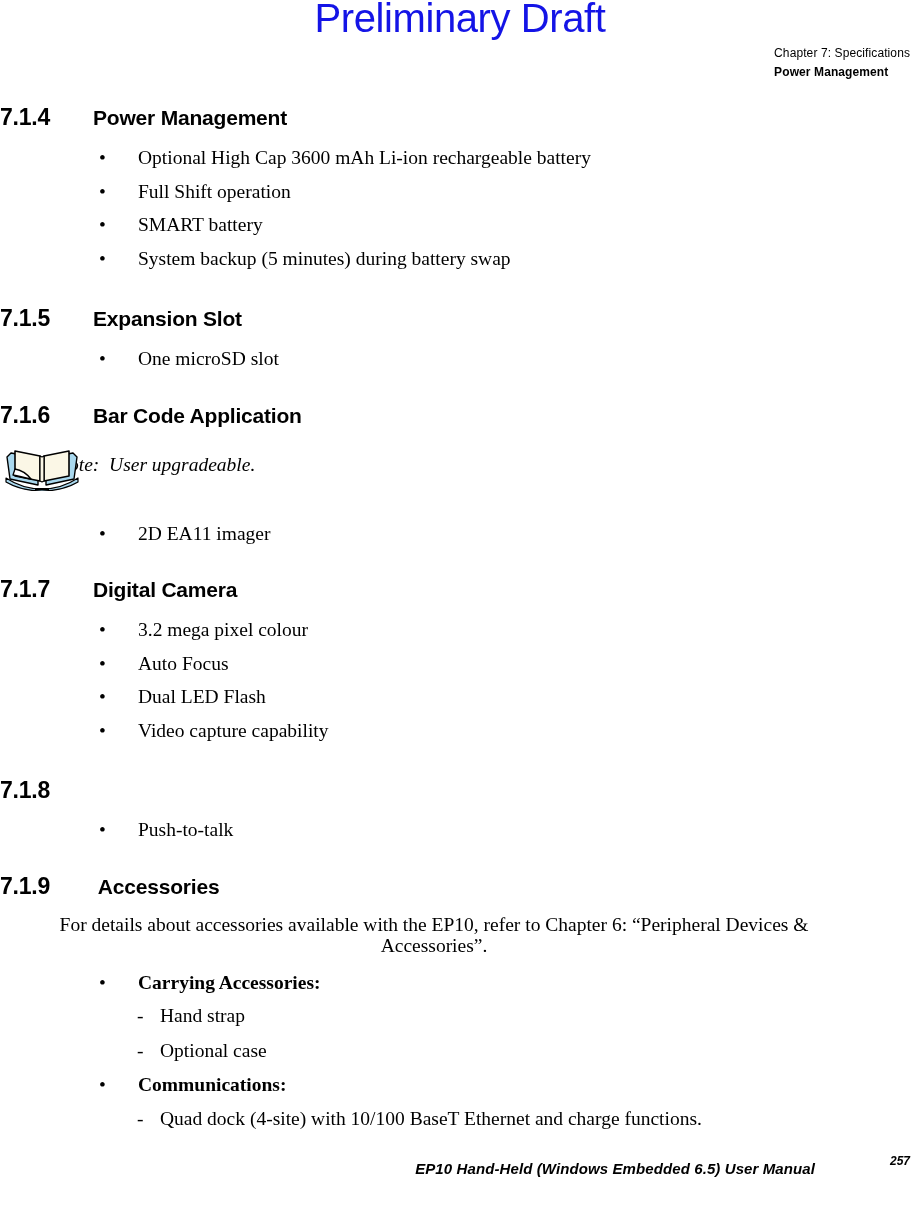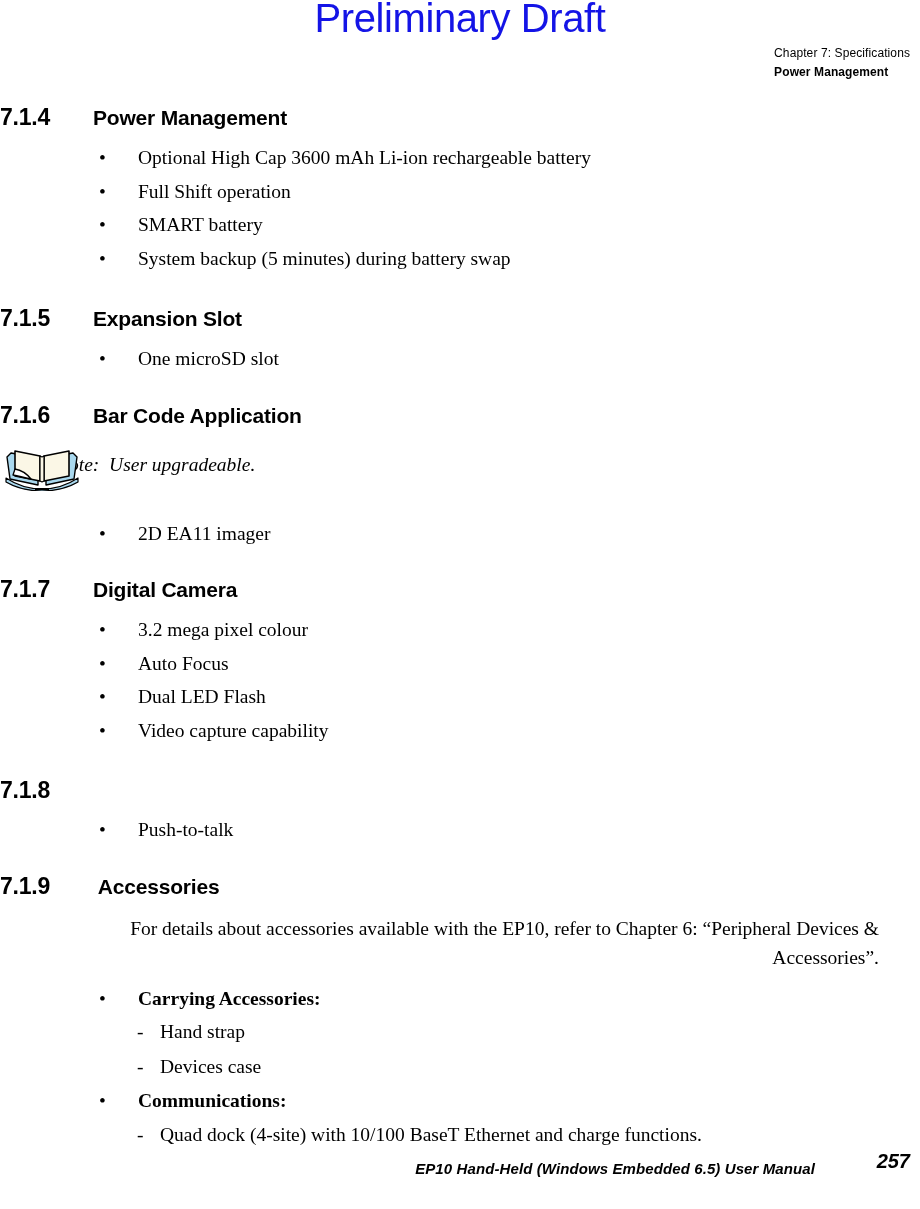--- a/index.html
+++ b/index.html
@@ -131,25 +131,25 @@
     position: absolute;
     left: 137px;
     top: 0;
     font-size: 19.5px;
     line-height: 34.5px;
   }
 
   
   p.body-para {
     margin: 0;
-    padding: 0 0 0 109px;
+    padding: 0 0 0 49px;
     width: 770px;
     font-size: 19.5px;
-    line-height: 29px;
-    text-align: right;
+    line-height: 21px;
+    text-align: center;
   }
 
   
   .note-block {
     position: relative;
     min-height: 48px;
     padding-left: 56px;
   }
   .note-icon {
     position: absolute;
@@ -185,21 +185,21 @@
     top: 8px;
     white-space: nowrap;
     letter-spacing: 0.1px;
   }
   .footer-page {
     position: absolute;
     right: 10px;
     top: 0;
     width: 60px;
     text-align: right;
-    font-size: 20px;
+    font-size: 12px;
   }
 </style>
 </head>
 <body>
 
 <div class="page">
 
   <div class="draft-title">Preliminary Draft</div>
 
   <div class="running-head">
@@ -356,21 +356,21 @@
           <span class="item-text">Carrying Accessories:</span>
         </li>
       </ul>
       <ul class="subitems">
         <li>
           <span class="dash-mark">-</span>
           <span class="item-text">Hand strap</span>
         </li>
         <li>
           <span class="dash-mark">-</span>
-          <span class="item-text">Devices case</span>
+          <span class="item-text">Optional case</span>
         </li>
       </ul>
 
       <ul class="bullets">
         <li class="bold-item">
           <span class="bullet-mark">•</span>
           <span class="item-text">Communications:</span>
         </li>
       </ul>
       <ul class="subitems">

